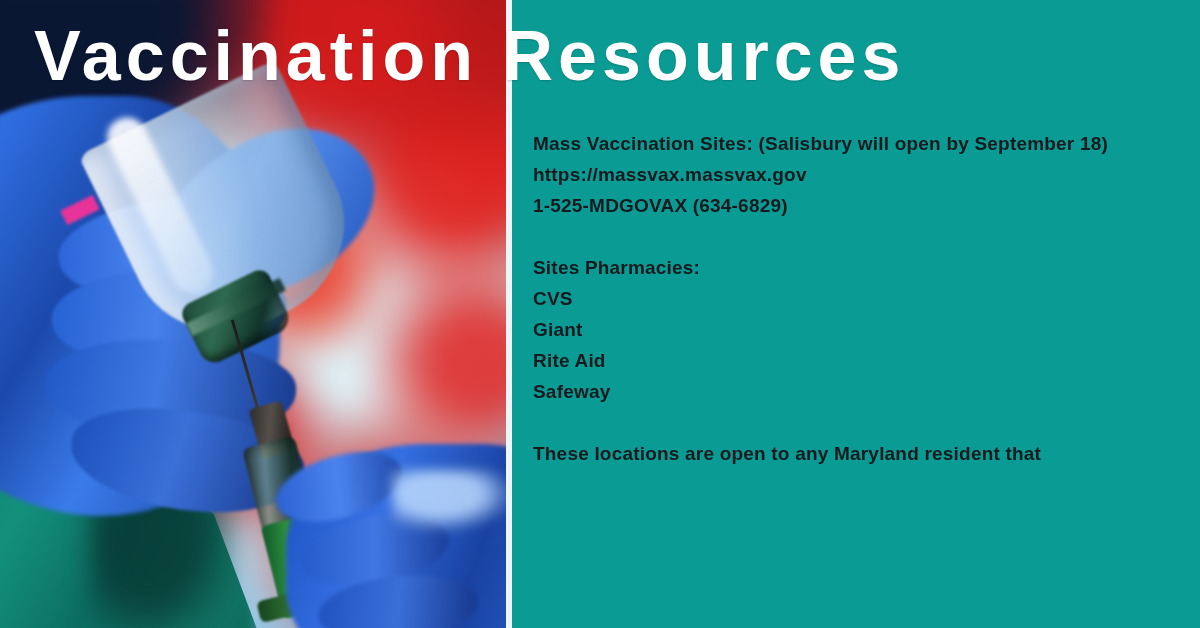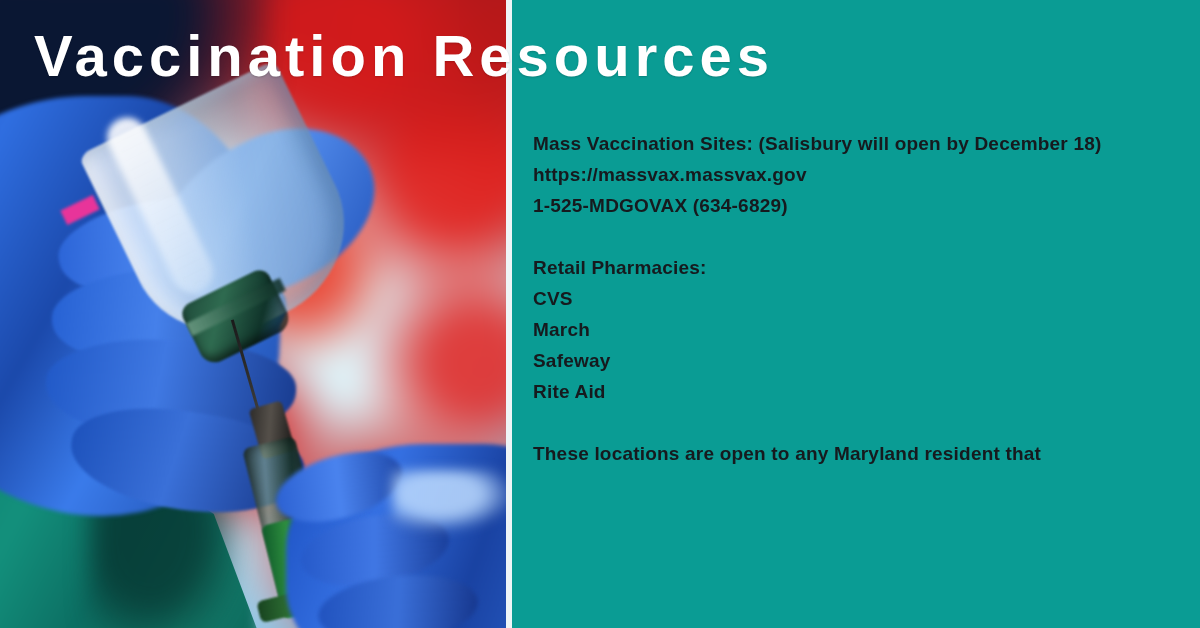--- a/index.html
+++ b/index.html
@@ -189,21 +189,21 @@
     filter:blur(6px);
   }
 
   
   #headline {
     position:absolute; left:0; top:0;
     width:1200px; height:112px;
     display:flex; align-items:center;
     padding-left:34px;
     color:#ffffff;
-    font-size:58px;
+    font-size:70px;
     font-weight:bold;
     letter-spacing:5px;
     line-height:1;
     white-space:nowrap;
     z-index:5;
     text-shadow:0 1px 2px rgba(0,0,0,.18);
   }
 
   
   #content {
@@ -263,31 +263,31 @@
     <div class="ph lf2"></div>
     <div class="ph lf3"></div>
     <div class="ph glove-hi"></div>
   </div>
 
   <div id="photo-gap"></div>
 
   <div id="content">
 
     <div class="block">
-      <div class="line">Mass Vaccination Sites: (Salisbury will open by December 18)</div>
+      <div class="line">Mass Vaccination Sites: (Salisbury will open by September 18)</div>
       <div class="line">https://massvax.massvax.gov</div>
       <div class="line">1-525-MDGOVAX (634-6829)</div>
     </div>
 
     <div class="block">
-      <div class="line">Retail Pharmacies:</div>
+      <div class="line">Sites Pharmacies:</div>
       <div class="line">CVS</div>
-      <div class="line">March</div>
+      <div class="line">Giant</div>
+      <div class="line">Rite Aid</div>
       <div class="line">Safeway</div>
-      <div class="line">Rite Aid</div>
     </div>
 
     <div class="block para">
       <div class="line">These locations are open to any Maryland resident that</div>
     </div>
 
   </div>
 
   <div id="headline">Vaccination Resources</div>
 

